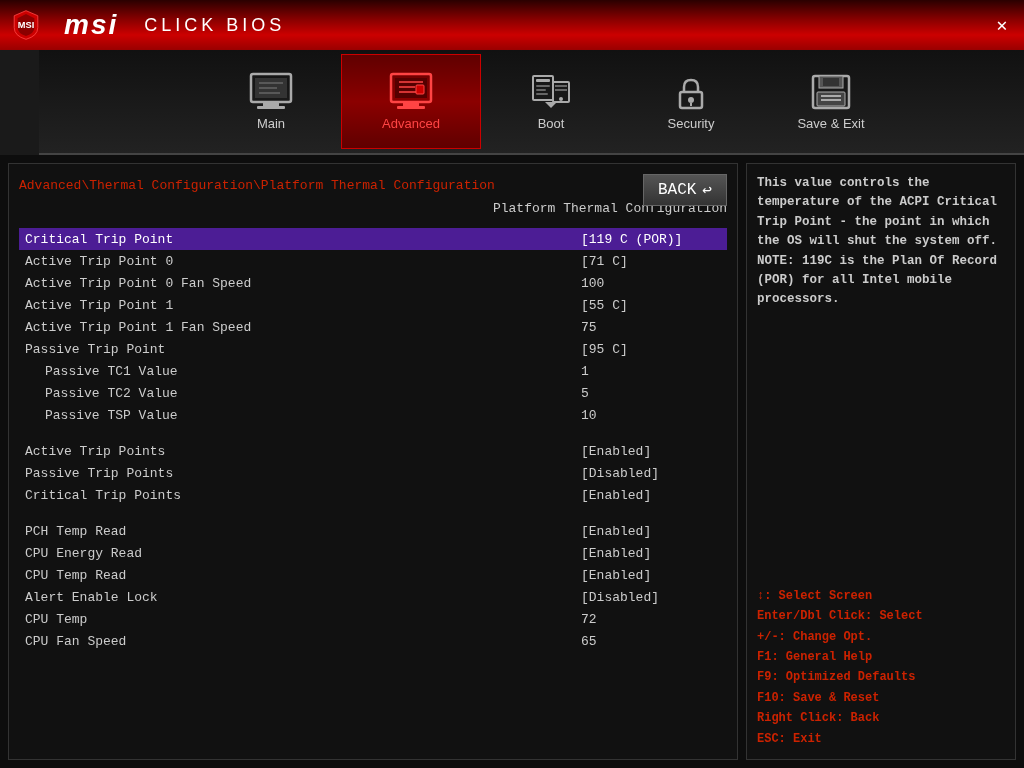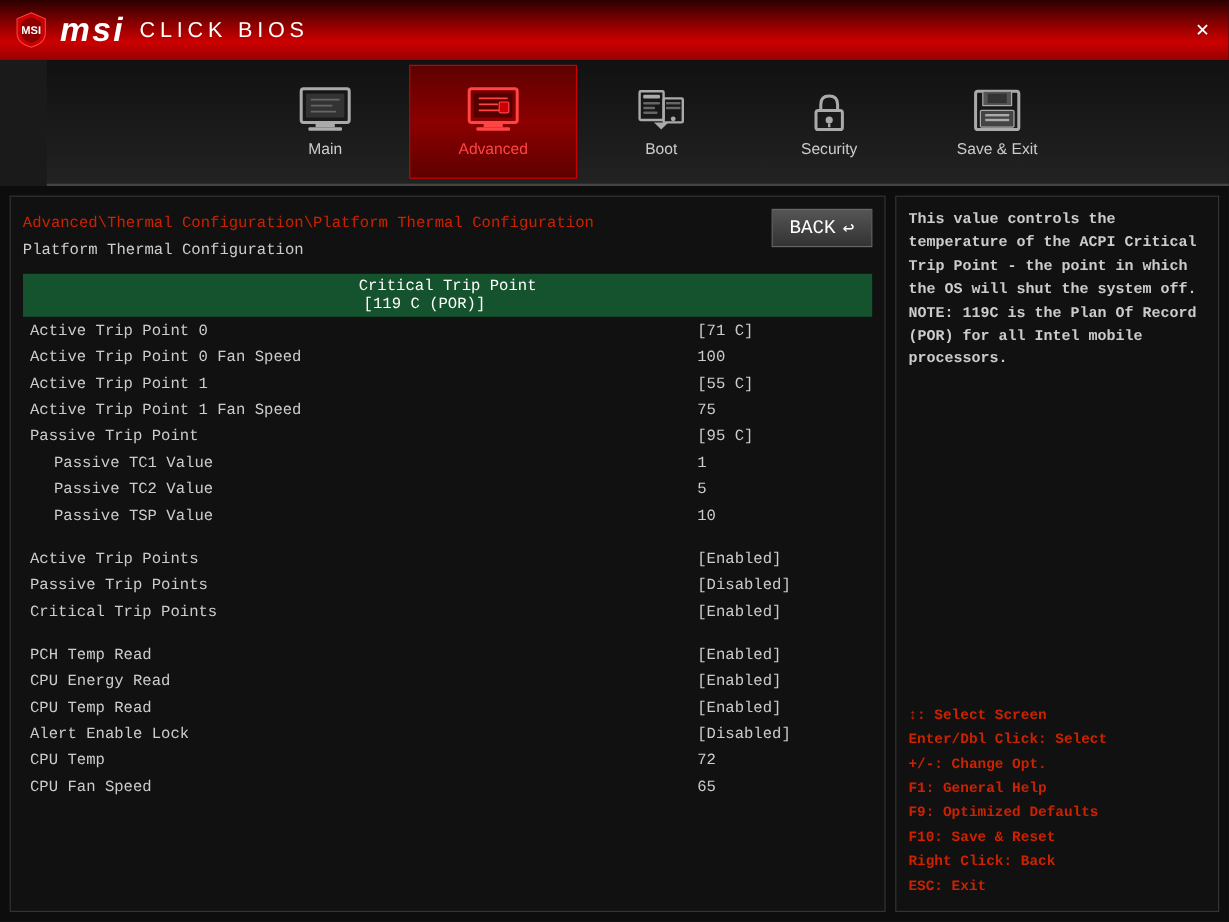--- a/index.html
+++ b/index.html
@@ -18,21 +18,21 @@
       height: 50px;
       background: linear-gradient(180deg, #2a0000 0%, #8b0000 40%, #cc0000 70%, #990000 100%);
       display: flex;
       align-items: center;
       padding: 0 10px;
       position: relative;
     }
     .header-logo {
       display: flex;
       align-items: center;
-      gap: 8px;
+      gap: 22px;
     }
     .msi-shield {
       width: 32px;
       height: 32px;
     }
     .msi-text {
       color: white;
       font-size: 28px;
       font-weight: bold;
       font-style: italic;
@@ -148,41 +148,41 @@
       margin-bottom: 8px;
       margin-top: 4px;
       font-family: 'Courier New', monospace;
     }
 
     .page-title {
       color: #ccc;
       font-size: 13px;
       margin-bottom: 12px;
       font-family: 'Courier New', monospace;
+      text-align: right;
     }
 
     .settings-list {
       flex: 1;
       overflow-y: auto;
     }
 
     .setting-row {
       display: flex;
       align-items: center;
       padding: 3px 6px;
       font-size: 13px;
       font-family: 'Courier New', monospace;
       color: #ccc;
       cursor: pointer;
       min-height: 22px;
     }
     .setting-row.selected {
-      background: #14532d;
+      background: #4c1d95;
       color: #fff;
-      flex-direction: column;
     }
     .setting-row.indented {
       padding-left: 26px;
     }
     .setting-name {
       flex: 1;
     }
     .setting-value {
       color: #ccc;
       min-width: 140px;

